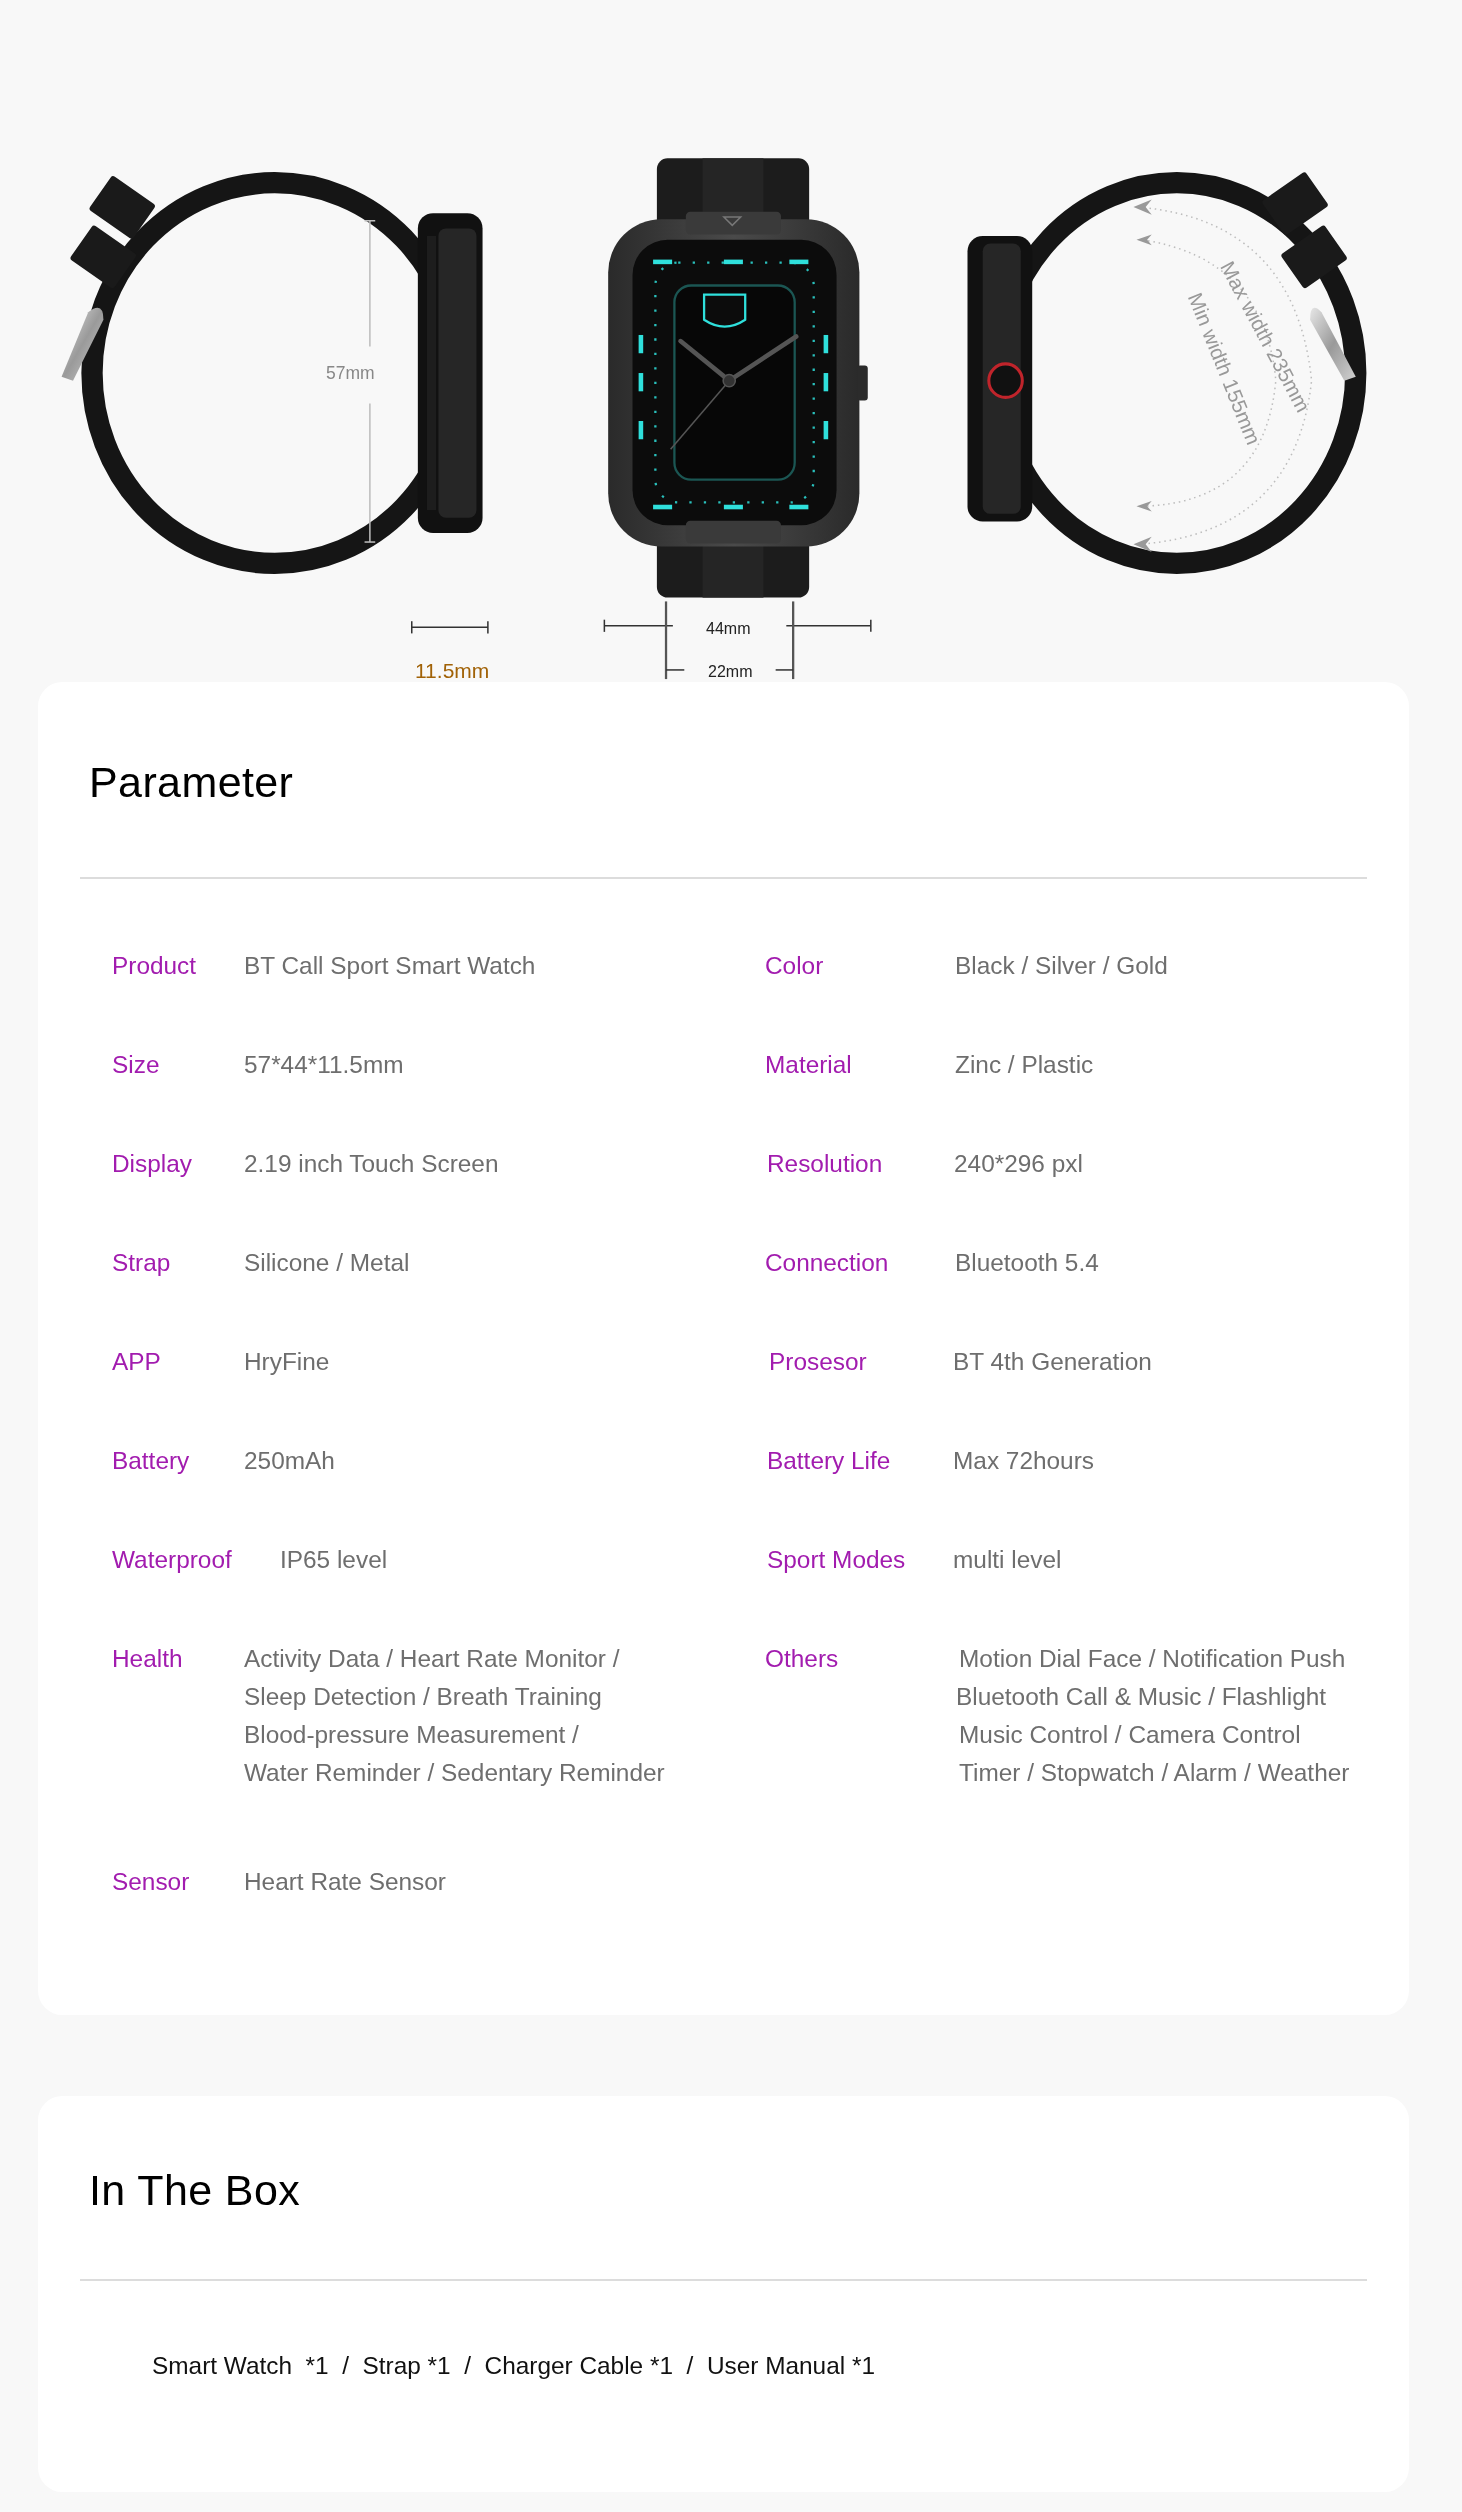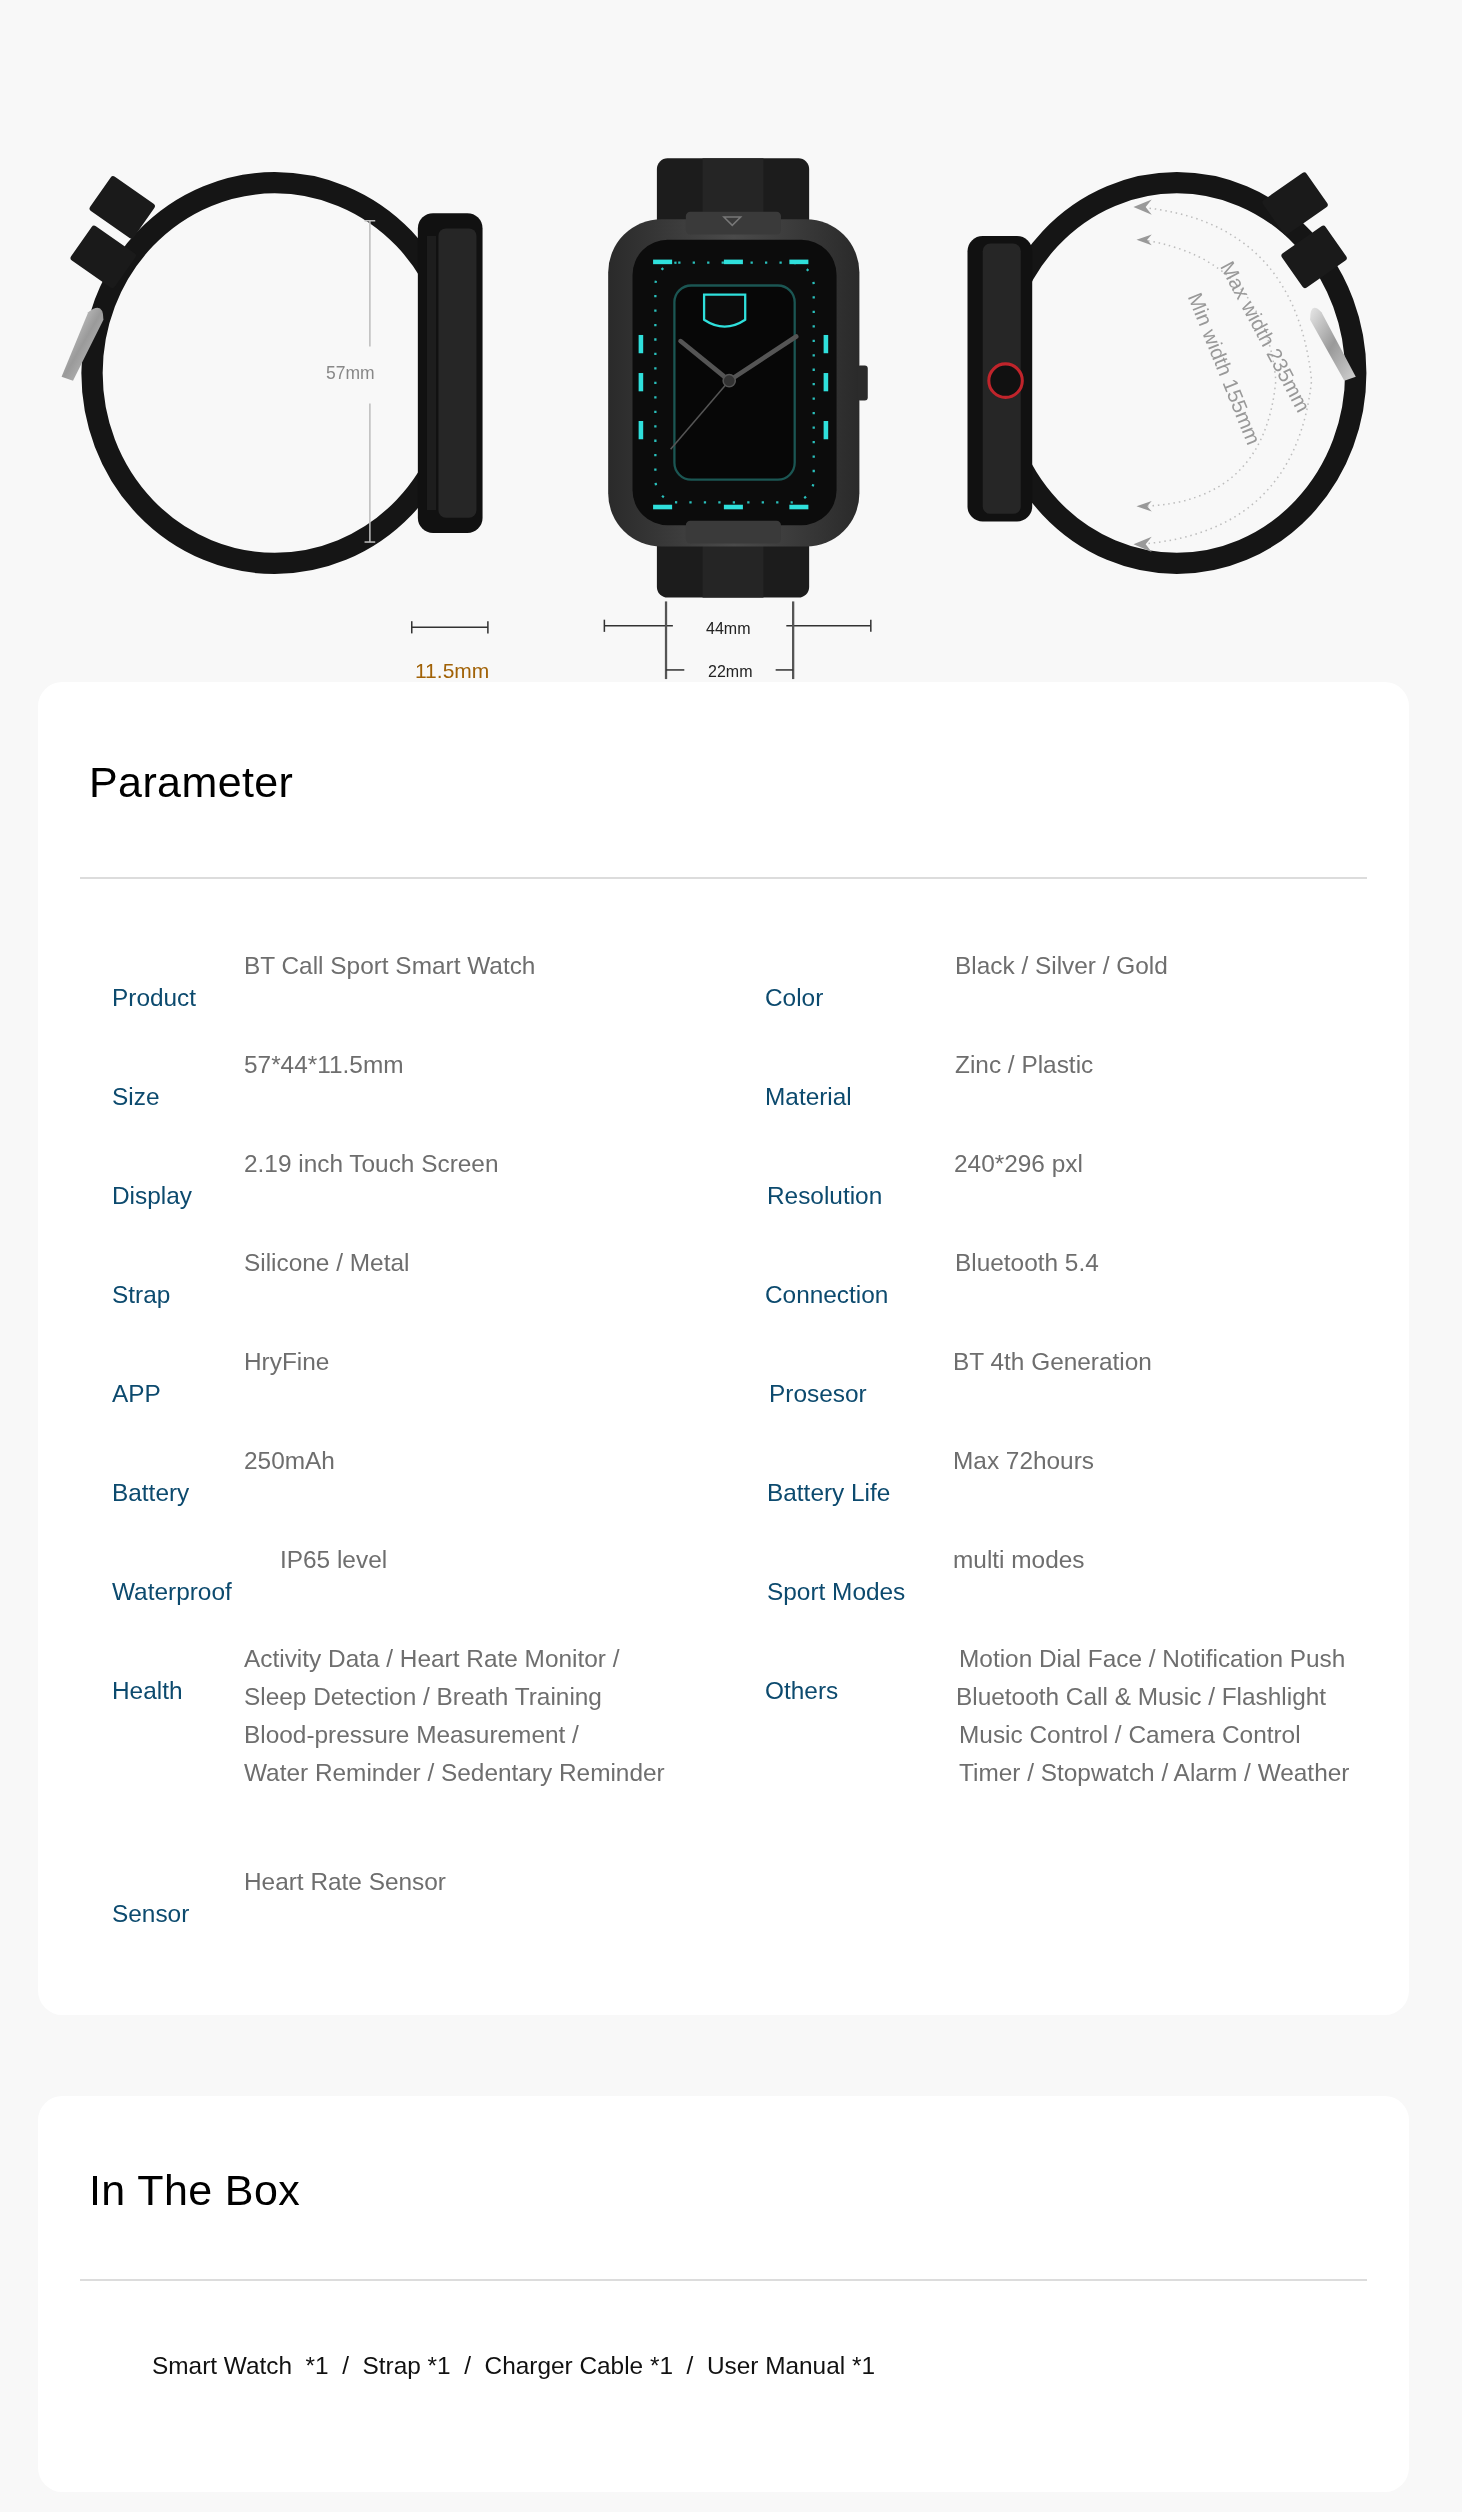--- a/index.html
+++ b/index.html
@@ -13,21 +13,21 @@
   .dim-label.dark { color: #222; font-size: 16px; }
   .dim-label.mid { color: #a16207; font-size: 21px; }
   .band-label { position: absolute; font-size: 20.6px; color: #999; white-space: nowrap; transform-origin: left center; }
 
   
   .card { position: absolute; left: 38px; width: 1371px; background: #ffffff; border-radius: 24.4px; }
   .card-title { position: absolute; left: 51px; font-size: 43px; font-weight: 400; color: #000; letter-spacing: 0.4px; }
   .card-divider { position: absolute; left: 42px; width: 1287px; height: 1.5px; background: #dcdcdc; }
 
   .param { position: absolute; font-size: 24.4px; line-height: 38px; white-space: nowrap; }
-  .param .lbl { position: absolute; left: 0; top: 0; color: #0c4a6e; margin-top: 32px; }
+  .param .lbl { position: absolute; left: 0; top: 0; color: #a21caf; }
   .param .val { position: absolute; top: 0; color: #6e6e6e; }
   .val.multi { white-space: nowrap; }
   .val.multi div { height: 38px; }
 
   .box-items { position: absolute; left: 74px; font-size: 24.4px; color: #111; white-space: pre; }
 </style>
 </head>
 <body>
 
 <div class="hero">
@@ -194,21 +194,21 @@
   <div class="param" style="left:731px; top:661px;">
     <span class="lbl">Prosesor</span>
     <span class="val" style="left:184px;">BT 4th Generation</span>
   </div>
   <div class="param" style="left:729px; top:760px;">
     <span class="lbl">Battery Life</span>
     <span class="val" style="left:186px;">Max 72hours</span>
   </div>
   <div class="param" style="left:729px; top:859px;">
     <span class="lbl">Sport Modes</span>
-    <span class="val" style="left:186px;">multi modes</span>
+    <span class="val" style="left:186px;">multi level</span>
   </div>
 
   <div class="param" style="left:74px; top:958px;">
     <span class="lbl">Health</span>
     <div class="val multi" style="left:132px;">
       <div>Activity Data / Heart Rate Monitor /</div>
       <div>Sleep Detection / Breath Training</div>
       <div>Blood-pressure Measurement /</div>
       <div>Water Reminder / Sedentary Reminder</div>
     </div>

